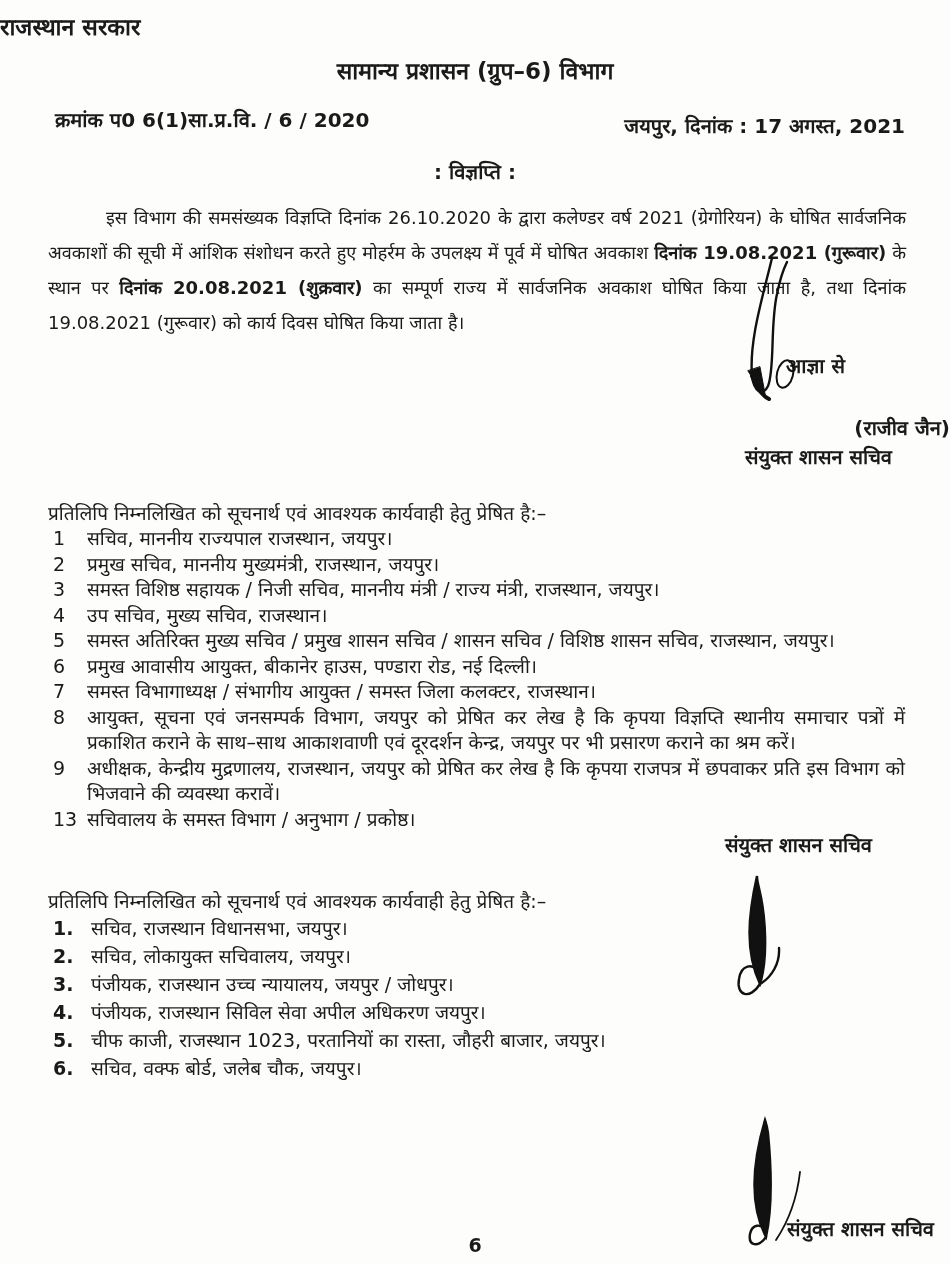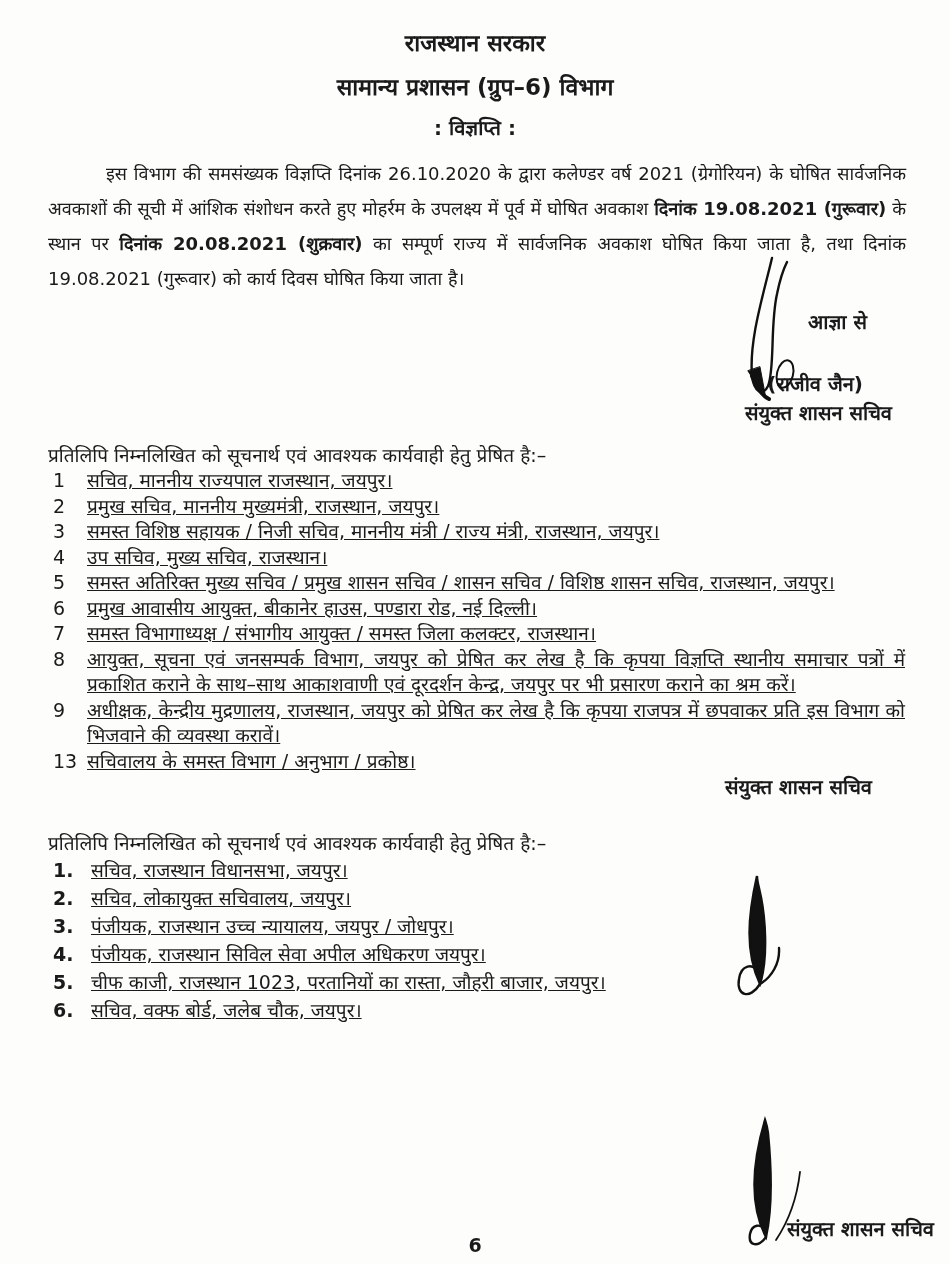--- a/index.html
+++ b/index.html
@@ -5,37 +5,37 @@
   html,body { margin:0; padding:0; background:#e9e9e9; }
   .page {
     position:relative;
     width:950px; height:1264px;
     margin:0 auto;
     background:#fdfdfb;
     color:#1a1a1a;
     font-family:"DejaVu Sans","Liberation Sans",sans-serif;
     overflow:hidden;
   }
-  .doc-title   { padding-top:28px; text-align:center; font-size:23px; font-weight:bold; line-height:30px; }
+  .doc-title   { padding-top:12px; font-size:23px; font-weight:bold; line-height:30px; }
   .doc-sub     { text-align:center; font-size:23px; font-weight:bold; line-height:30px; margin-top:14px; }
   .refrow      { display:flex; justify-content:space-between; align-items:flex-start;
                  margin:20px 45px 0 55px; font-weight:bold; font-size:20px; }
   .refrow .right { padding-top:6px; }
-  .subject     { text-align:center; font-weight:bold; font-size:20px; margin-top:13px; line-height:26px; }
+  .subject     { text-align:center; font-weight:bold; font-size:20px; margin-top:20px; line-height:26px; }
   .para        { margin:15px 44px 0 48px; font-size:18px; line-height:35px;
                  text-align:justify; text-indent:58px; }
   .sig1 div    { text-align:right; font-size:20px; font-weight:bold; line-height:26px; }
-  .s1a { margin-top:13px; padding-right:83px; }
-  .s1b { margin-top:36px; padding-right:87px; }
+  .s1a { margin-top:13px; padding-right:105px; }
+  .s1b { margin-top:36px; }
   .s1c { margin-top:3px;  padding-right:58px; }
-  .list-block  { margin:16px 45px 0 48px; font-size:19px; }
+  .list-block  { margin:30px 45px 0 48px; font-size:19px; }
   .intro       { line-height:26px; }
   .item        { display:flex; align-items:flex-start; line-height:25.5px; }
   .item .n     { flex:none; width:34px; padding-left:5px; }
-  .item .t     { flex:1; text-align:justify;text-decoration:underline; }
+  .item .t     { flex:1; text-align:justify; }
   .sig2        { text-align:right; font-size:20px; font-weight:bold;
                  padding-right:33px; margin-top:0px; line-height:26px; }
   .list2       { margin-top:30px; }
   .list2 .intro { line-height:26px; }
   .list2 .item { line-height:28px; }
   .list2 .n    { width:38px; font-weight:bold; }
   .sig3        { position:absolute; top:1216px; right:16px; font-size:20px;
                  font-weight:bold; line-height:26px; }
   .pagenum     { position:absolute; top:1234px; left:0; right:0; text-align:center;
                  font-size:19px; font-weight:bold; }
@@ -43,20 +43,24 @@
                  pointer-events:none; }
 </style>
 </head>
 <body>
 
 <div class="page">
 
   <div class="doc-title">राजस्थान सरकार</div>
   <div class="doc-sub">सामान्य प्रशासन (ग्रुप–6) विभाग</div>
 
+  <div class="refrow">
+    <span class="left">क्रमांक प0 6(1)सा.प्र.वि. / 6 / 2020</span>
+    <span class="right">जयपुर, दिनांक : 17 अगस्त, 2021</span>
+  </div>
 
   <div class="subject">: विज्ञप्ति :</div>
 
   <p class="para"><span>इस विभाग की समसंख्यक विज्ञप्ति दिनांक 26.10.2020 के द्वारा कलेण्डर वर्ष 2021 (ग्रेगोरियन) के घोषित सार्वजनिक अवकाशों की सूची में आंशिक संशोधन करते हुए मोहर्रम के उपलक्ष्य में पूर्व में घोषित अवकाश </span><b>दिनांक 19.08.2021 (गुरूवार)</b><span> के स्थान पर </span><b>दिनांक 20.08.2021 (शुक्रवार)</b><span> का सम्पूर्ण राज्य में सार्वजनिक अवकाश घोषित किया जाता है, तथा दिनांक 19.08.2021 (गुरूवार) को कार्य दिवस घोषित किया जाता है।</span></p>
 
   <div class="sig1">
     <div class="s1a">आज्ञा से</div>
     <div class="s1b">(राजीव जैन)</div>
     <div class="s1c">संयुक्त शासन सचिव</div>
   </div>

